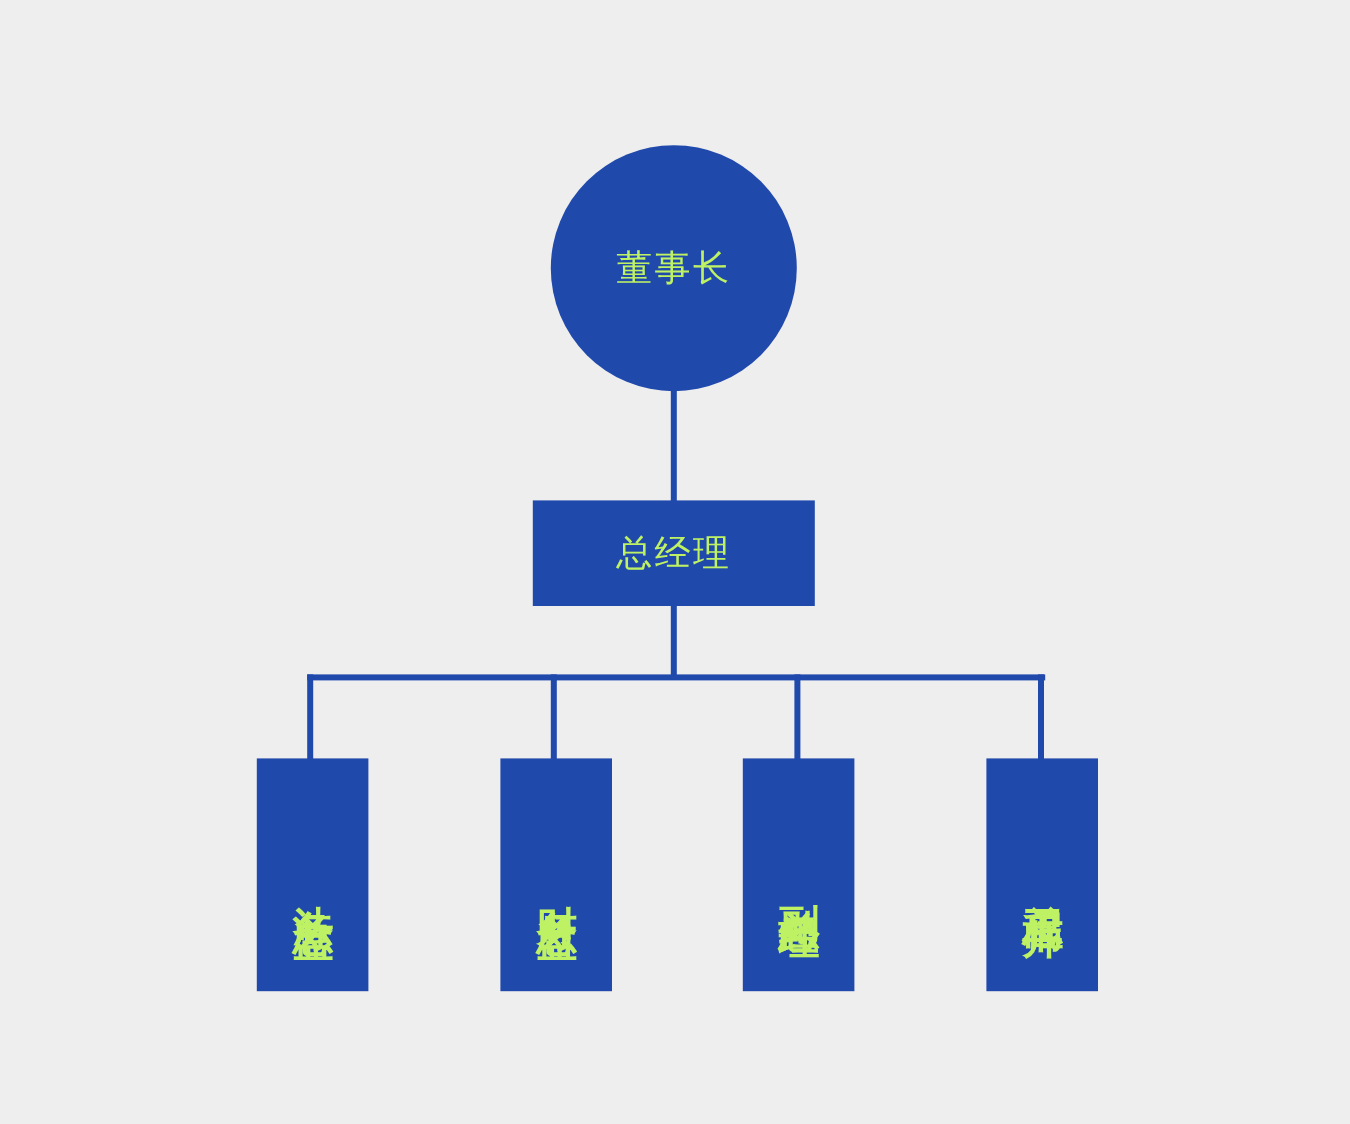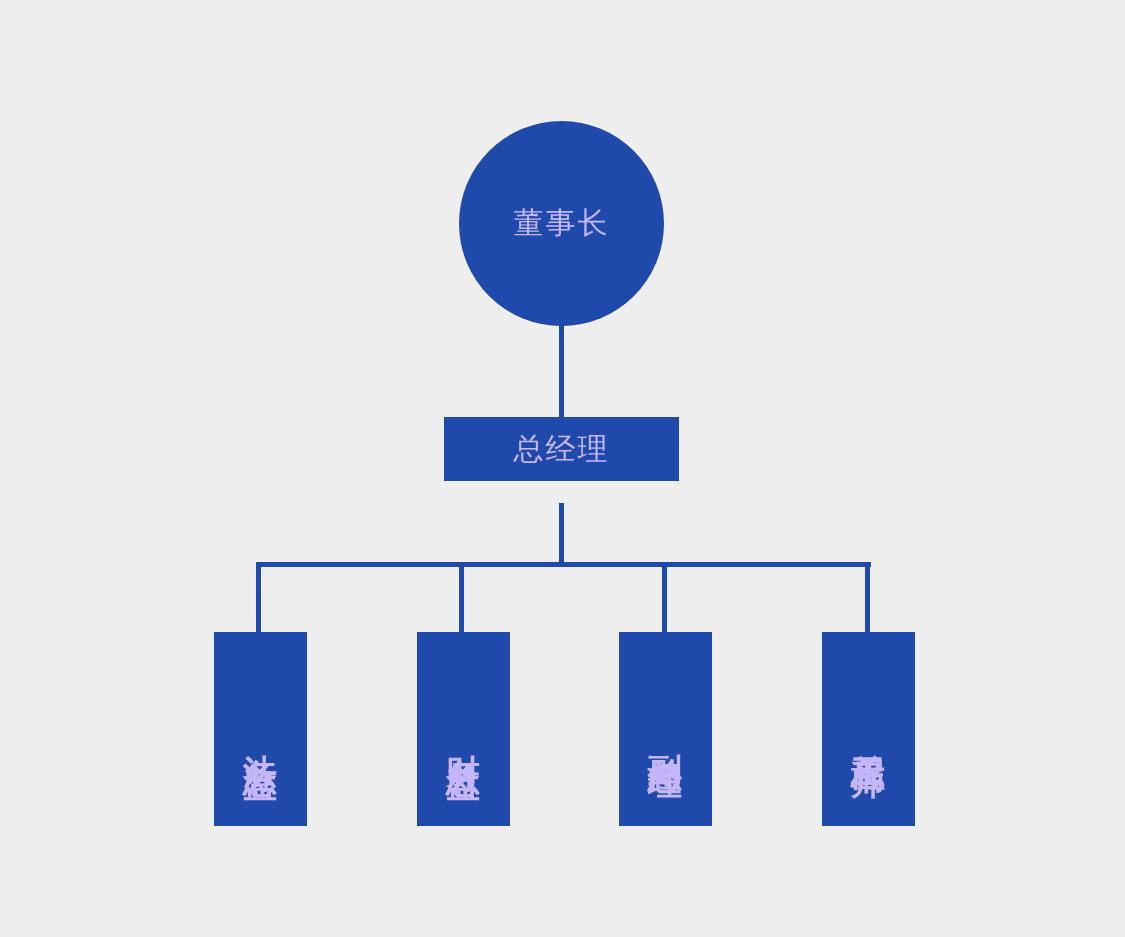--- a/index.html
+++ b/index.html
@@ -56,21 +56,21 @@
   }
   .drop-1 { left: 256px; }
   .drop-2 { left: 459px; }
   .drop-3 { left: 662px; }
   .drop-4 { left: 865px; }
 
   
   .node {
     position: absolute;
     background: #2049ac;
-    color: #c4b5fd;
+    color: #bef264;
     display: flex;
     align-items: center;
     justify-content: center;
     box-sizing: border-box;
   }
 
   .node-root {
     left: 459px;
     top: 121px;
     width: 205px;
@@ -78,21 +78,21 @@
     border-radius: 50%;
     font-size: 30px;
     letter-spacing: 2px;
     font-weight: 400;
   }
 
   .node-gm {
     left: 444px;
     top: 417px;
     width: 235px;
-    height: 64px;
+    height: 88px;
     font-size: 30px;
     letter-spacing: 2px;
     font-weight: 400;
   }
 
   .node-leaf {
     top: 632px;
     width: 93px;
     height: 194px;
     font-size: 34px;

